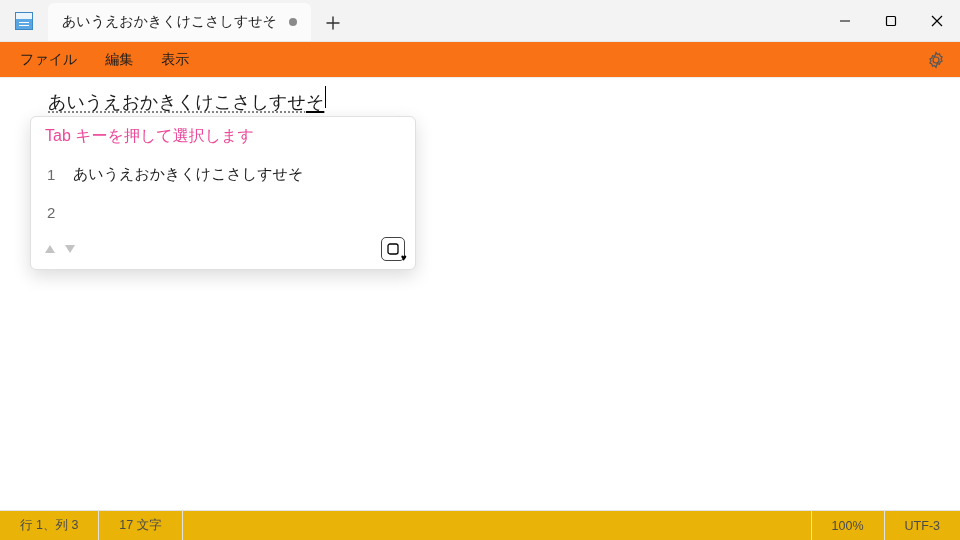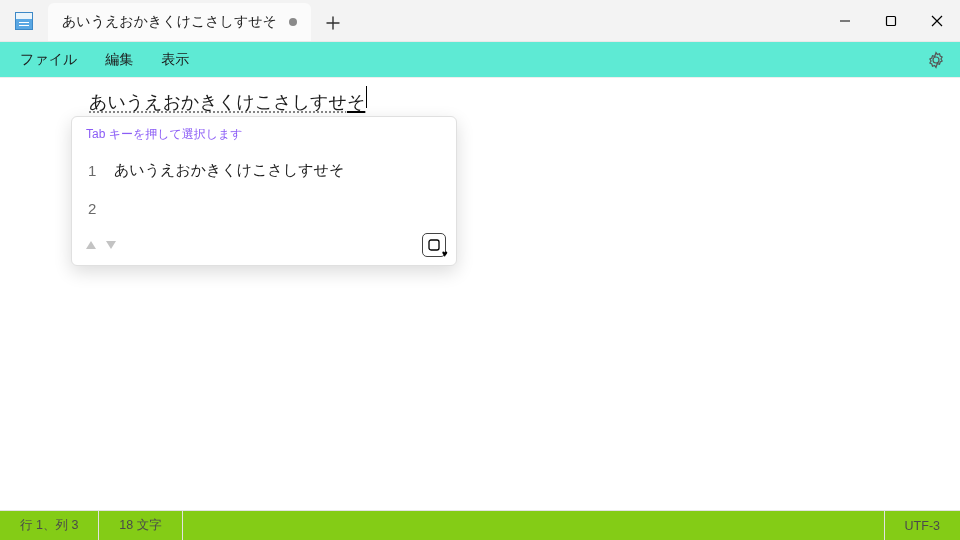--- a/index.html
+++ b/index.html
@@ -57,40 +57,39 @@
       width: 36px; height: 36px; display: flex; align-items: center; justify-content: center;
       color: #303030; cursor: pointer;
     }
     .titlebar-spacer { flex: 1; }
     .win-controls { display: flex; }
     .win-btn { width: 46px; display: flex; align-items: center; justify-content: center; color: #1b1b1b; cursor: pointer; }
 
     
     .menubar {
       height: 36px;
-      background: #5eead4;
+      background: #f97316;
       display: flex; align-items: center;
       padding: 0 6px;
       border-bottom: 1px solid #eee;
     }
     .menu-item {
       padding: 6px 14px;
       font-size: 14px;
       cursor: default;
     }
     .menu-spacer { flex: 1; }
     .gear-btn { width: 36px; height: 36px; display: flex; align-items: center; justify-content: center; color: #555; cursor: pointer; }
 
     
     .editor {
       flex: 1;
       position: relative;
       background: #fff;
       overflow: hidden;
-      margin-left: 41px;
     }
     .ime-text {
       position: absolute;
       top: 8px; left: 48px;
       font-size: 18px;
       display: flex; align-items: baseline;
       white-space: nowrap;
     }
     .ime-text .plain { text-decoration: underline dotted #888; text-underline-offset: 4px; }
     .ime-text .sel { background: #ffffff; text-decoration: underline solid #000 2px; text-underline-offset: 3px; }
@@ -105,21 +104,21 @@
       top: 38px; left: 30px;
       width: 386px;
       background: #fff;
       border: 1px solid #e0e0e0;
       border-radius: 6px;
       box-shadow: 0 6px 18px rgba(0,0,0,0.14);
       overflow: hidden;
     }
     .ime-hint {
       padding: 9px 14px 8px 14px;
-      font-size: 12px; color: #8b5cf6;
+      font-size: 16px; color: #ec4899;
     }
     .ime-candidate {
       display: flex; align-items: center; gap: 14px;
       padding: 10px 16px;
       font-size: 15px;
       cursor: default;
     }
     .cand-num { width: 12px; color: #6a6a6a; }
     .ime-footer {
       display: flex; align-items: center; gap: 10px;
@@ -130,21 +129,21 @@
     .clip-btn {
       width: 24px; height: 24px; border: 1px solid #444; border-radius: 5px;
       display: flex; align-items: center; justify-content: center;
       position: relative; cursor: pointer;
     }
     .clip-btn .heart { position: absolute; bottom: -3px; right: -3px; font-size: 10px; color: #000; }
 
     
     .statusbar {
       height: 30px;
-      background: #84cc16;
+      background: #eab308;
       border-top: 1px solid #e2e2e2;
       display: flex; align-items: center;
       font-size: 12.5px; color: #4a4a4a;
     }
     .status-cell {
       padding: 0 20px; height: 100%;
       display: flex; align-items: center;
       border-right: 1px solid #e2e2e2;
     }
     .status-cell:first-child { border-left: none; }
@@ -236,16 +235,17 @@
           <rect x="2" y="2" width="10" height="10" rx="2" fill="none" stroke="#000" stroke-width="1.3"></rect>
         </svg>
         <span class="heart">♥</span>
       </div>
     </div>
   </div>
 </div>
 
 <div class="statusbar">
   <div class="status-cell">行 1、列 3</div>
-  <div class="status-cell">18 文字</div>
+  <div class="status-cell">17 文字</div>
   <div class="status-spacer"></div>
+  <div class="status-cell">100%</div>
   <div class="status-cell">UTF-3</div>
 </div>
 
 </body></html>

